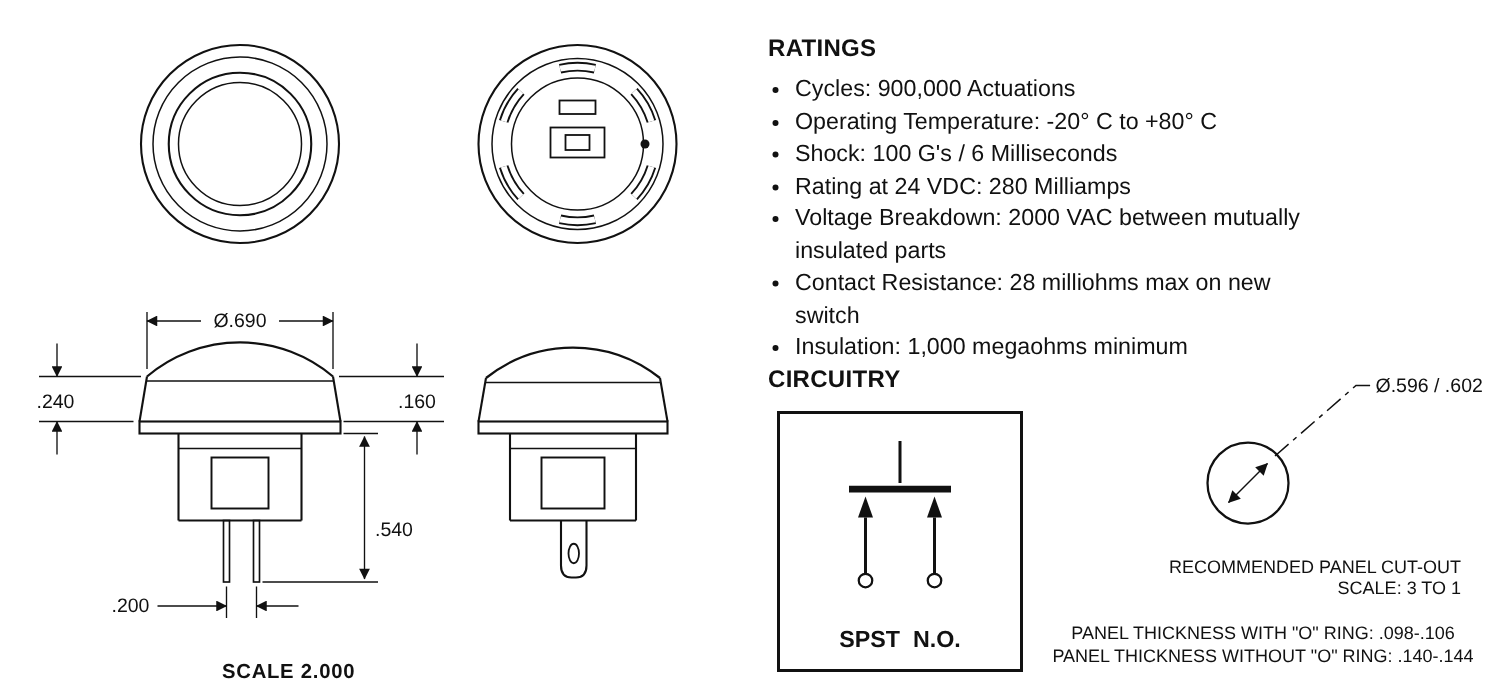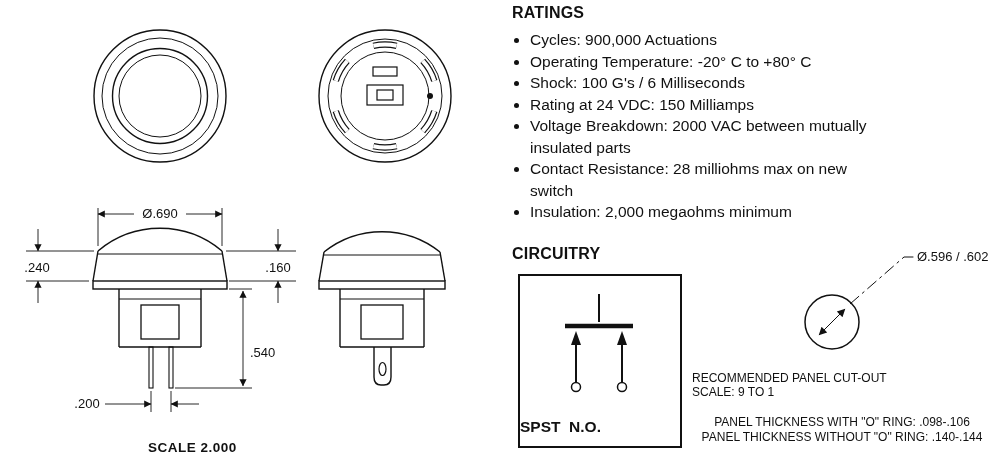--- a/index.html
+++ b/index.html
@@ -2,31 +2,31 @@
 <html><head>
 <meta charset="utf-8">
 <style>
   html,body{margin:0;padding:0}
   body{width:1000px;height:464px;position:relative;background:#fff;color:#111;
        font-family:"Liberation Sans",sans-serif;overflow:hidden}
   svg{display:block}
   svg text{font-family:"Liberation Sans",sans-serif;font-size:13px;fill:#111;stroke:none}
   .drawings{position:absolute;left:0;top:0}
   .scale-label{font-size:13.5px;font-weight:bold;letter-spacing:.5px}
-  .ratings{position:absolute;left:512px;top:4px;width:478px}
+  .ratings{position:absolute;left:512px;top:24px;width:478px}
   .section-title{font-size:16px;font-weight:bold;letter-spacing:.2px;margin:0}
   .ratings ul{margin:7px 0 0;padding-left:18px;list-style:disc}
   .ratings li{font-size:15.5px;line-height:21.5px;white-space:pre-line}
   .circuitry-title{position:absolute;left:512px;top:245px}
   .circuit-box{position:absolute;left:518px;top:274px;width:164px;height:174px;
-               border:2px solid #111;display:flex;flex-direction:column;align-items:flex-start;
+               border:2px solid #111;display:flex;flex-direction:column;align-items:center;
                justify-content:space-between;padding:8px 0 10px;box-sizing:border-box}
   .circuit-label{font-size:15.5px;font-weight:bold;white-space:pre}
   .cutout-svg{position:absolute;left:680px;top:240px}
-  .cutout-caption{position:absolute;left:692px;top:371px;width:282px;text-align:left;
+  .cutout-caption{position:absolute;left:692px;top:371px;width:282px;text-align:right;
                   font-size:12px;line-height:14px}
   .panel-notes{position:absolute;left:680px;top:415px;width:324px;text-align:center;
                font-size:12px;line-height:14.5px}
 </style>
 </head>
 <body>
 
 <svg class="drawings" width="500" height="464" viewBox="0 0 500 464">
   <defs>
     <marker id="arr" viewBox="0 0 10 10" refX="9.5" refY="5" markerWidth="10" markerHeight="8" orient="auto-start-reverse">
@@ -134,26 +134,26 @@
     <text class="scale-label" x="148" y="452" text-anchor="start">SCALE 2.000</text>
   </g>
 </svg>
 
 <div class="ratings">
   <h2 class="section-title">RATINGS</h2>
   <ul>
     <li>Cycles: 900,000 Actuations</li>
     <li>Operating Temperature: -20° C to +80° C</li>
     <li>Shock: 100 G's / 6 Milliseconds</li>
-    <li>Rating at 24 VDC: 150 Milliamps</li>
+    <li>Rating at 24 VDC: 280 Milliamps</li>
     <li>Voltage Breakdown: 2000 VAC between mutually
 insulated parts</li>
     <li>Contact Resistance: 28 milliohms max on new
 switch</li>
-    <li>Insulation: 2,000 megaohms minimum</li>
+    <li>Insulation: 1,000 megaohms minimum</li>
   </ul>
 </div>
 
 <div class="circuitry-title">
   <h2 class="section-title">CIRCUITRY</h2>
 </div>
 
 <div class="circuit-box">
   <svg width="158" height="128" viewBox="0 0 158 128">
     <g stroke="#111" fill="none">
@@ -174,19 +174,19 @@
   <g stroke="#111" fill="none">
     <circle cx="152" cy="82" r="27" stroke-width="1.5"></circle>
     <line x1="139" y1="95" x2="165" y2="69" stroke-width="1" marker-start="url(#arr)" marker-end="url(#arr)"></line>
     <path d="M170 64 L224 17 L234 17" stroke-width="1" stroke-dasharray="12 4 3 4"></path>
   </g>
   <text x="237" y="21" text-anchor="start" font-size="13.5">Ø.596 / .602</text>
 </svg>
 
 <div class="cutout-caption">
   <div>RECOMMENDED PANEL CUT-OUT</div>
-  <div>SCALE: 9 TO 1</div>
+  <div>SCALE: 3 TO 1</div>
 </div>
 
 <div class="panel-notes">
   <div>PANEL THICKNESS WITH "O" RING: .098-.106</div>
   <div>PANEL THICKNESS WITHOUT "O" RING: .140-.144</div>
 </div>
 
 </body></html>

